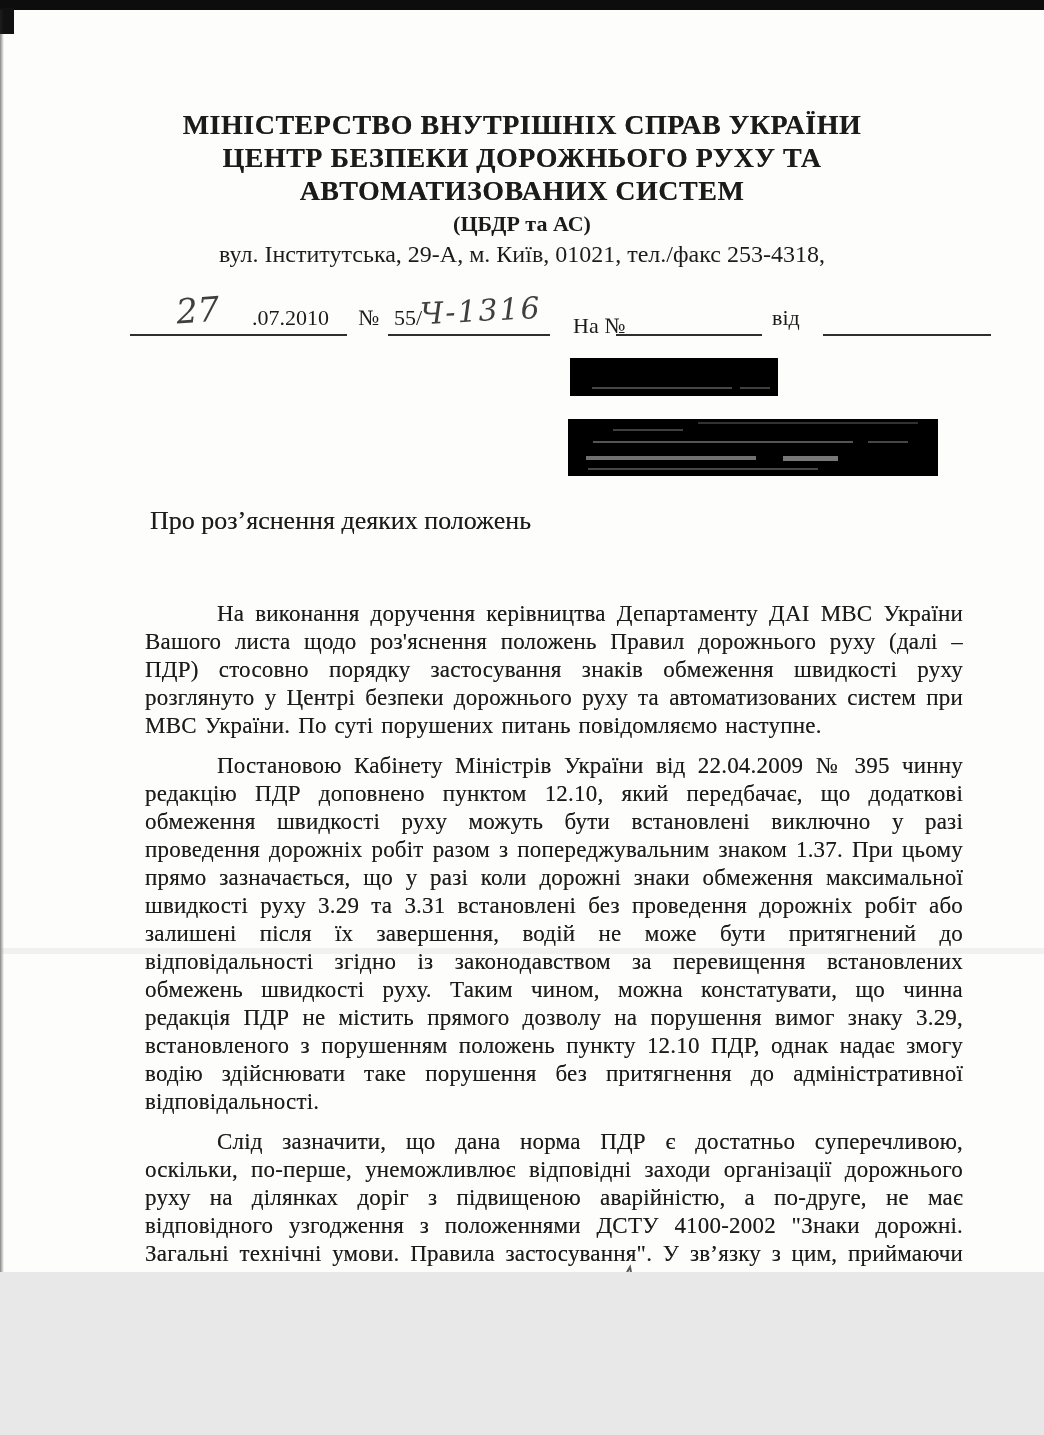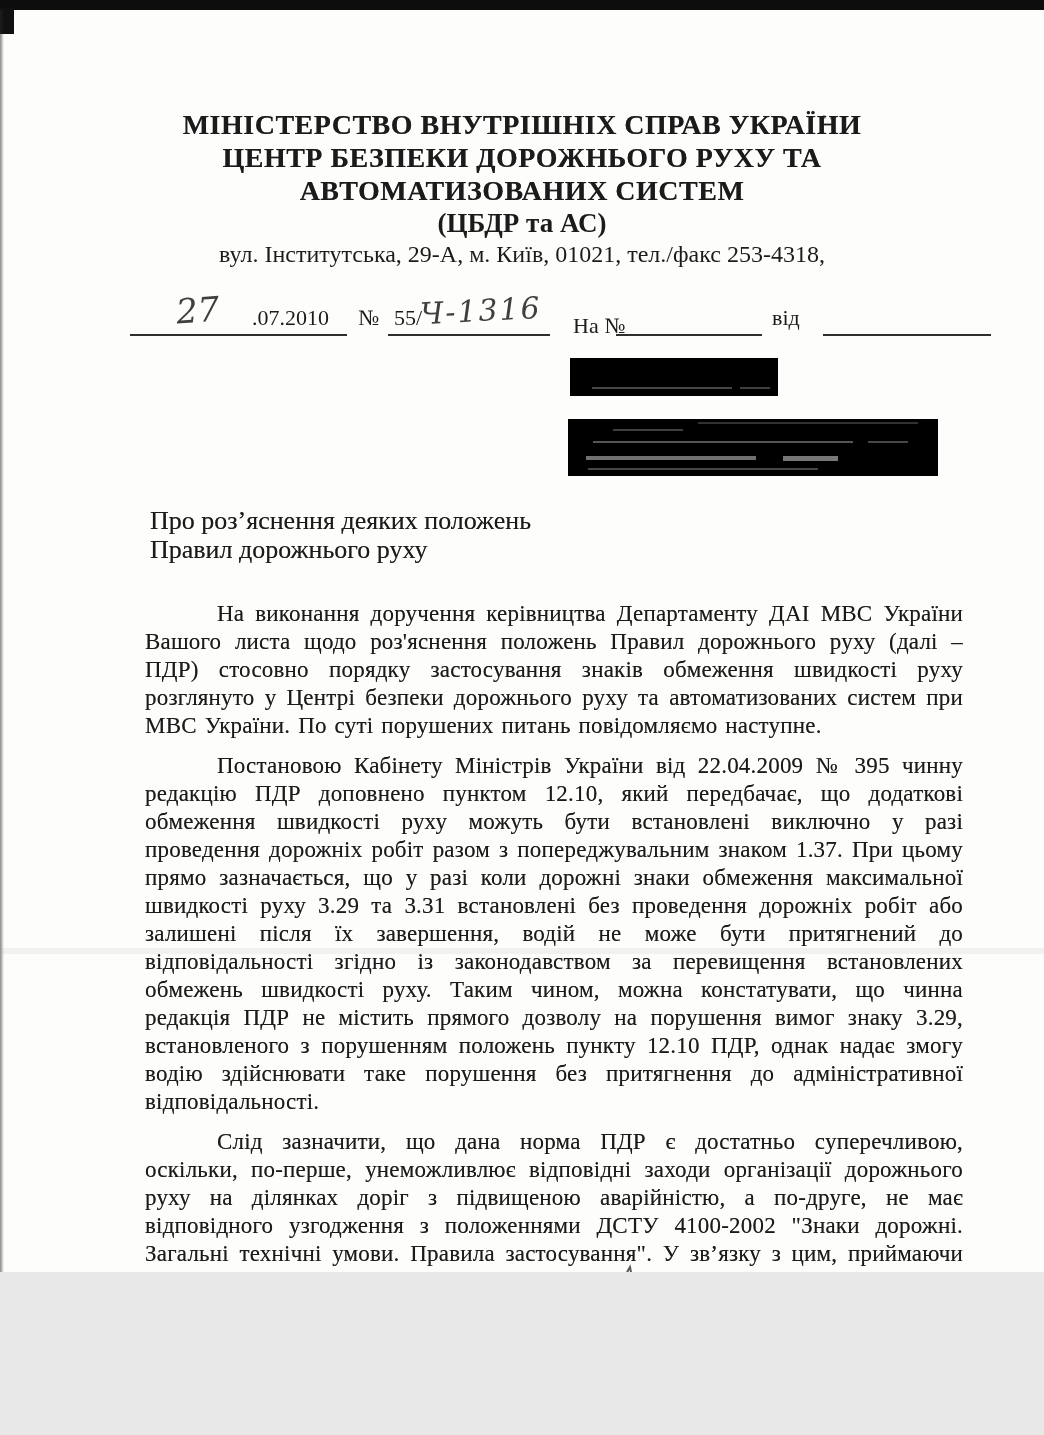--- a/index.html
+++ b/index.html
@@ -17,21 +17,21 @@
   .scan-corner-nub{position:absolute;top:8px;left:0;width:14px;height:26px;background:#111;}
   .scan-left-edge{position:absolute;top:10px;left:0;width:4px;height:1425px;
     background:linear-gradient(to right, rgba(40,40,40,.55), rgba(40,40,40,0));}
   .scan-band{position:absolute;left:0;width:100%;height:6px;background:rgba(160,160,160,.12);}
   .ink-speck{position:absolute;width:4px;height:4px;border-radius:50%;background:#3a3a3a;opacity:.55;}
 
   
   .letterhead{position:absolute;top:108px;left:0;width:100%;text-align:center;}
   .lh-main{font-weight:bold;font-size:28px;line-height:33px;letter-spacing:.5px;
     text-shadow:0 0 .5px rgba(0,0,0,.55);}
-  .lh-abbr{font-weight:bold;font-size:27px;line-height:33px;margin-top:0;}
+  .lh-abbr{font-weight:bold;font-size:22px;line-height:33px;margin-top:0;}
   .lh-sub{font-size:24px;line-height:24px;margin-top:2px;}
 
   
   .ref-line{position:absolute;top:296px;left:0;width:100%;height:48px;font-size:22px;}
   .ref-line .printed{position:absolute;top:9px;}
   .rule{position:absolute;top:38px;height:0;border-bottom:2px solid #2f2f2f;}
   .hw{font-style:italic;color:#3f3f3f;font-family:"DejaVu Serif", serif;}
   .hw-date{position:absolute;left:176px;top:-6px;font-size:34px;transform:rotate(-4deg);}
   .hw-number{position:absolute;left:420px;top:-3px;font-size:30px;transform:rotate(-3deg);letter-spacing:2px;}
 
@@ -102,21 +102,20 @@
     <span class="red-streak" style="left:130px;top:3px;width:220px;opacity:.35;"></span>
     <span class="red-streak" style="left:25px;top:22px;width:260px;opacity:.6;"></span>
     <span class="red-streak" style="left:300px;top:22px;width:40px;opacity:.5;"></span>
     <span class="red-streak" style="left:18px;top:37px;width:170px;height:4px;opacity:.8;"></span>
     <span class="red-streak" style="left:215px;top:37px;width:55px;height:5px;opacity:.85;"></span>
     <span class="red-streak" style="left:20px;top:49px;width:230px;opacity:.5;"></span>
   </div>
 
   <div class="subject">
     <div>Про роз’яснення деяких положень</div>
-    <div>Правил дорожнього руху</div>
   </div>
 
   <div class="body-text">
     <p>На виконання доручення керівництва Департаменту ДАІ МВС України Вашого листа щодо роз'яснення положень Правил дорожнього руху (далі – ПДР) стосовно порядку застосування знаків обмеження швидкості руху розглянуто у Центрі безпеки дорожнього руху та автоматизованих систем при МВС України. По суті порушених питань повідомляємо наступне.</p>
     <p>Постановою Кабінету Міністрів України від 22.04.2009 № 395 чинну редакцію ПДР доповнено пунктом 12.10, який передбачає, що додаткові обмеження швидкості руху можуть бути встановлені виключно у разі проведення дорожніх робіт разом з попереджувальним знаком 1.37. При цьому прямо зазначається, що у разі коли дорожні знаки обмеження максимальної швидкості руху 3.29 та 3.31 встановлені без проведення дорожніх робіт або залишені після їх завершення, водій не може бути притягнений до відповідальності згідно із законодавством за перевищення встановлених обмежень швидкості руху. Таким чином, можна констатувати, що чинна редакція ПДР не містить прямого дозволу на порушення вимог знаку 3.29, встановленого з порушенням положень пункту 12.10 ПДР, однак надає змогу водію здійснювати таке порушення без притягнення до адміністративної відповідальності.</p>
     <p>Слід зазначити, що дана норма ПДР є достатньо суперечливою, оскільки, по-перше, унеможливлює відповідні заходи організації дорожнього руху на ділянках доріг з підвищеною аварійністю, а по-друге, не має відповідного узгодження з положеннями ДСТУ 4100-2002 "Знаки дорожні. Загальні технічні умови. Правила застосування". У зв’язку з цим, приймаючи рішення про швидкість руху, водій транспортного засобу має всебічно оцінювати наявну дорожню ситуацію.</p>
   </div>
 
   <div class="signoff-title">Начальник Центру</div>
 

